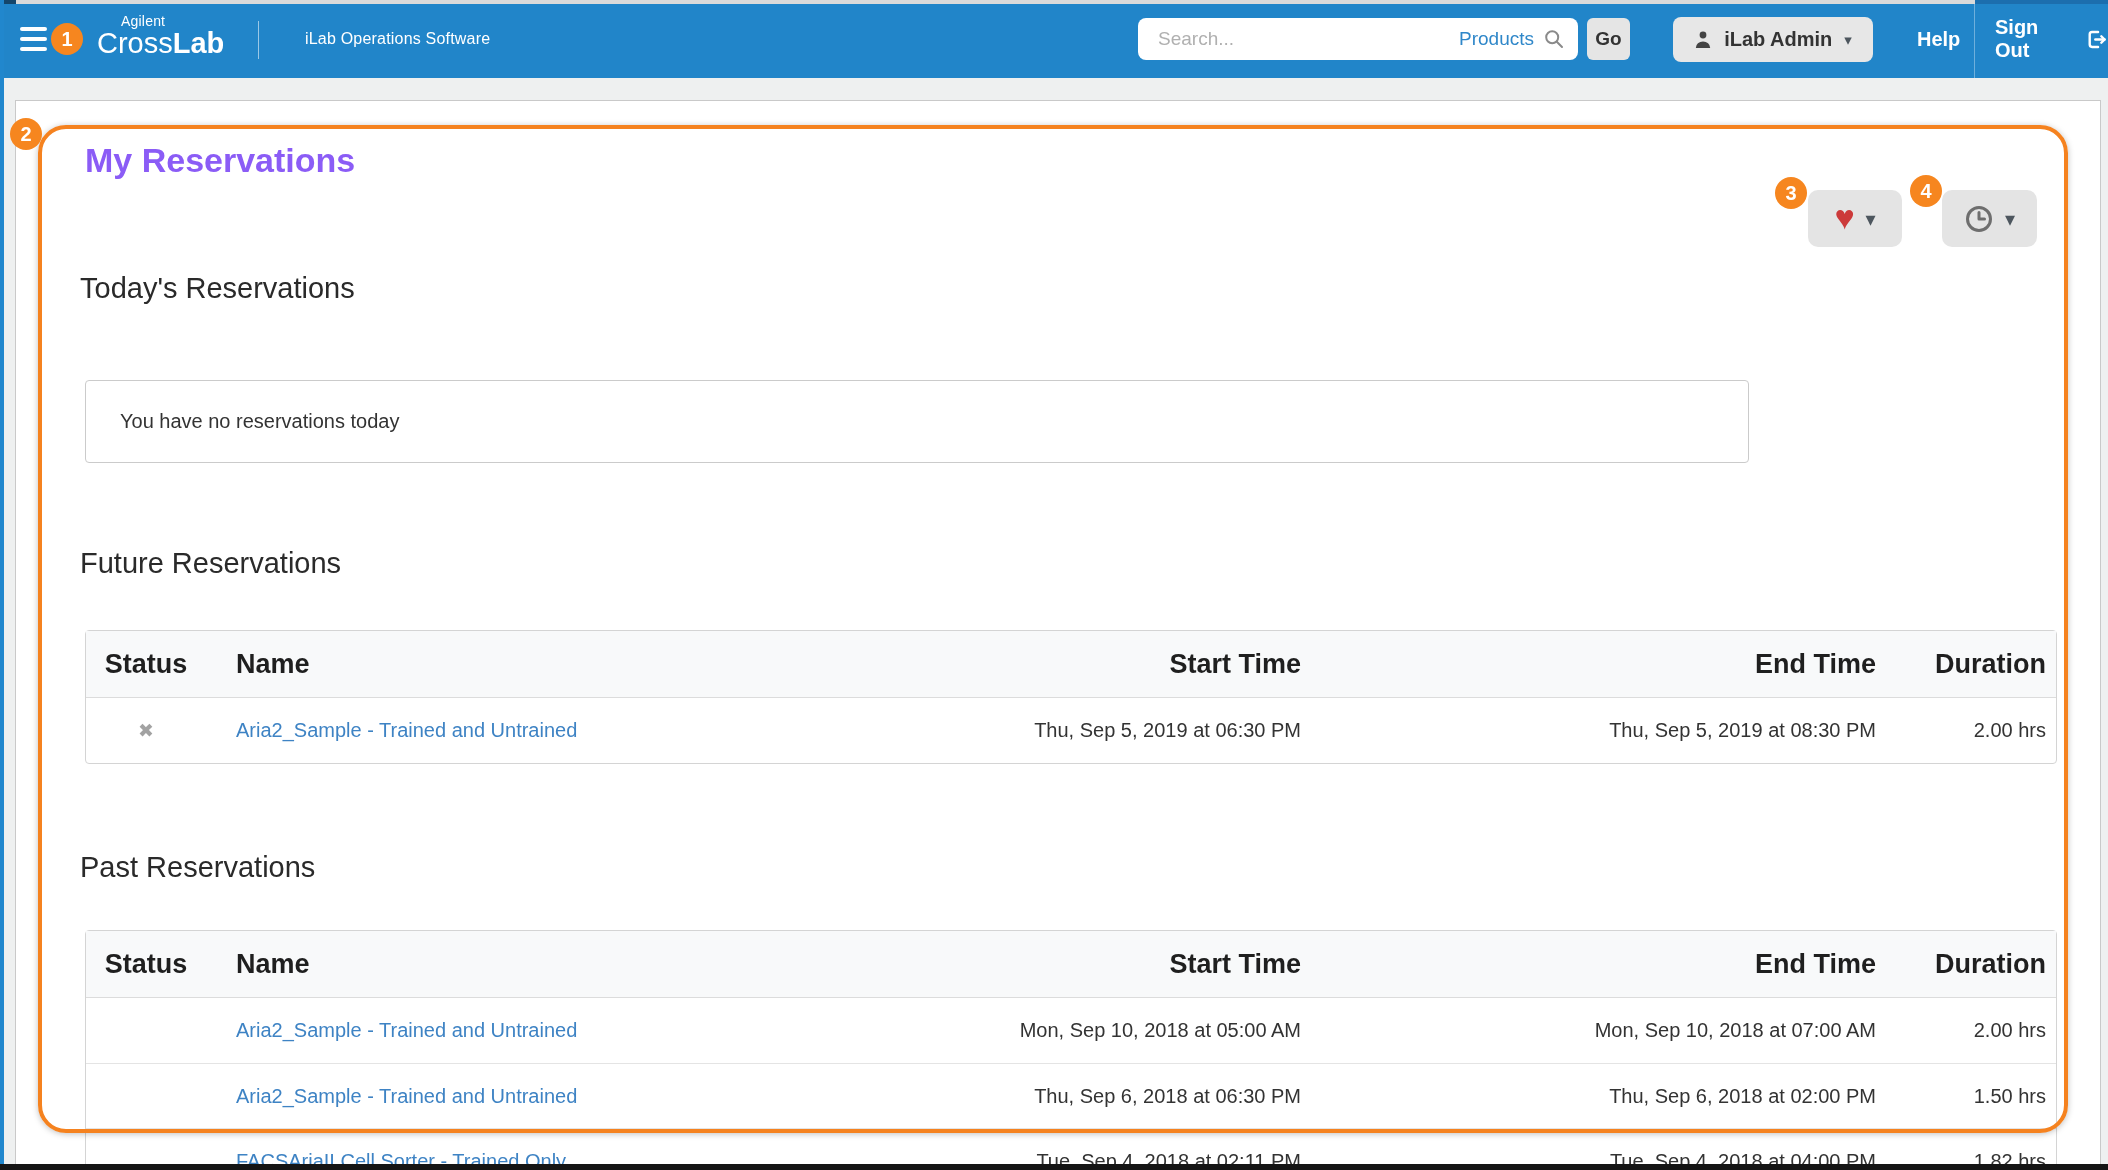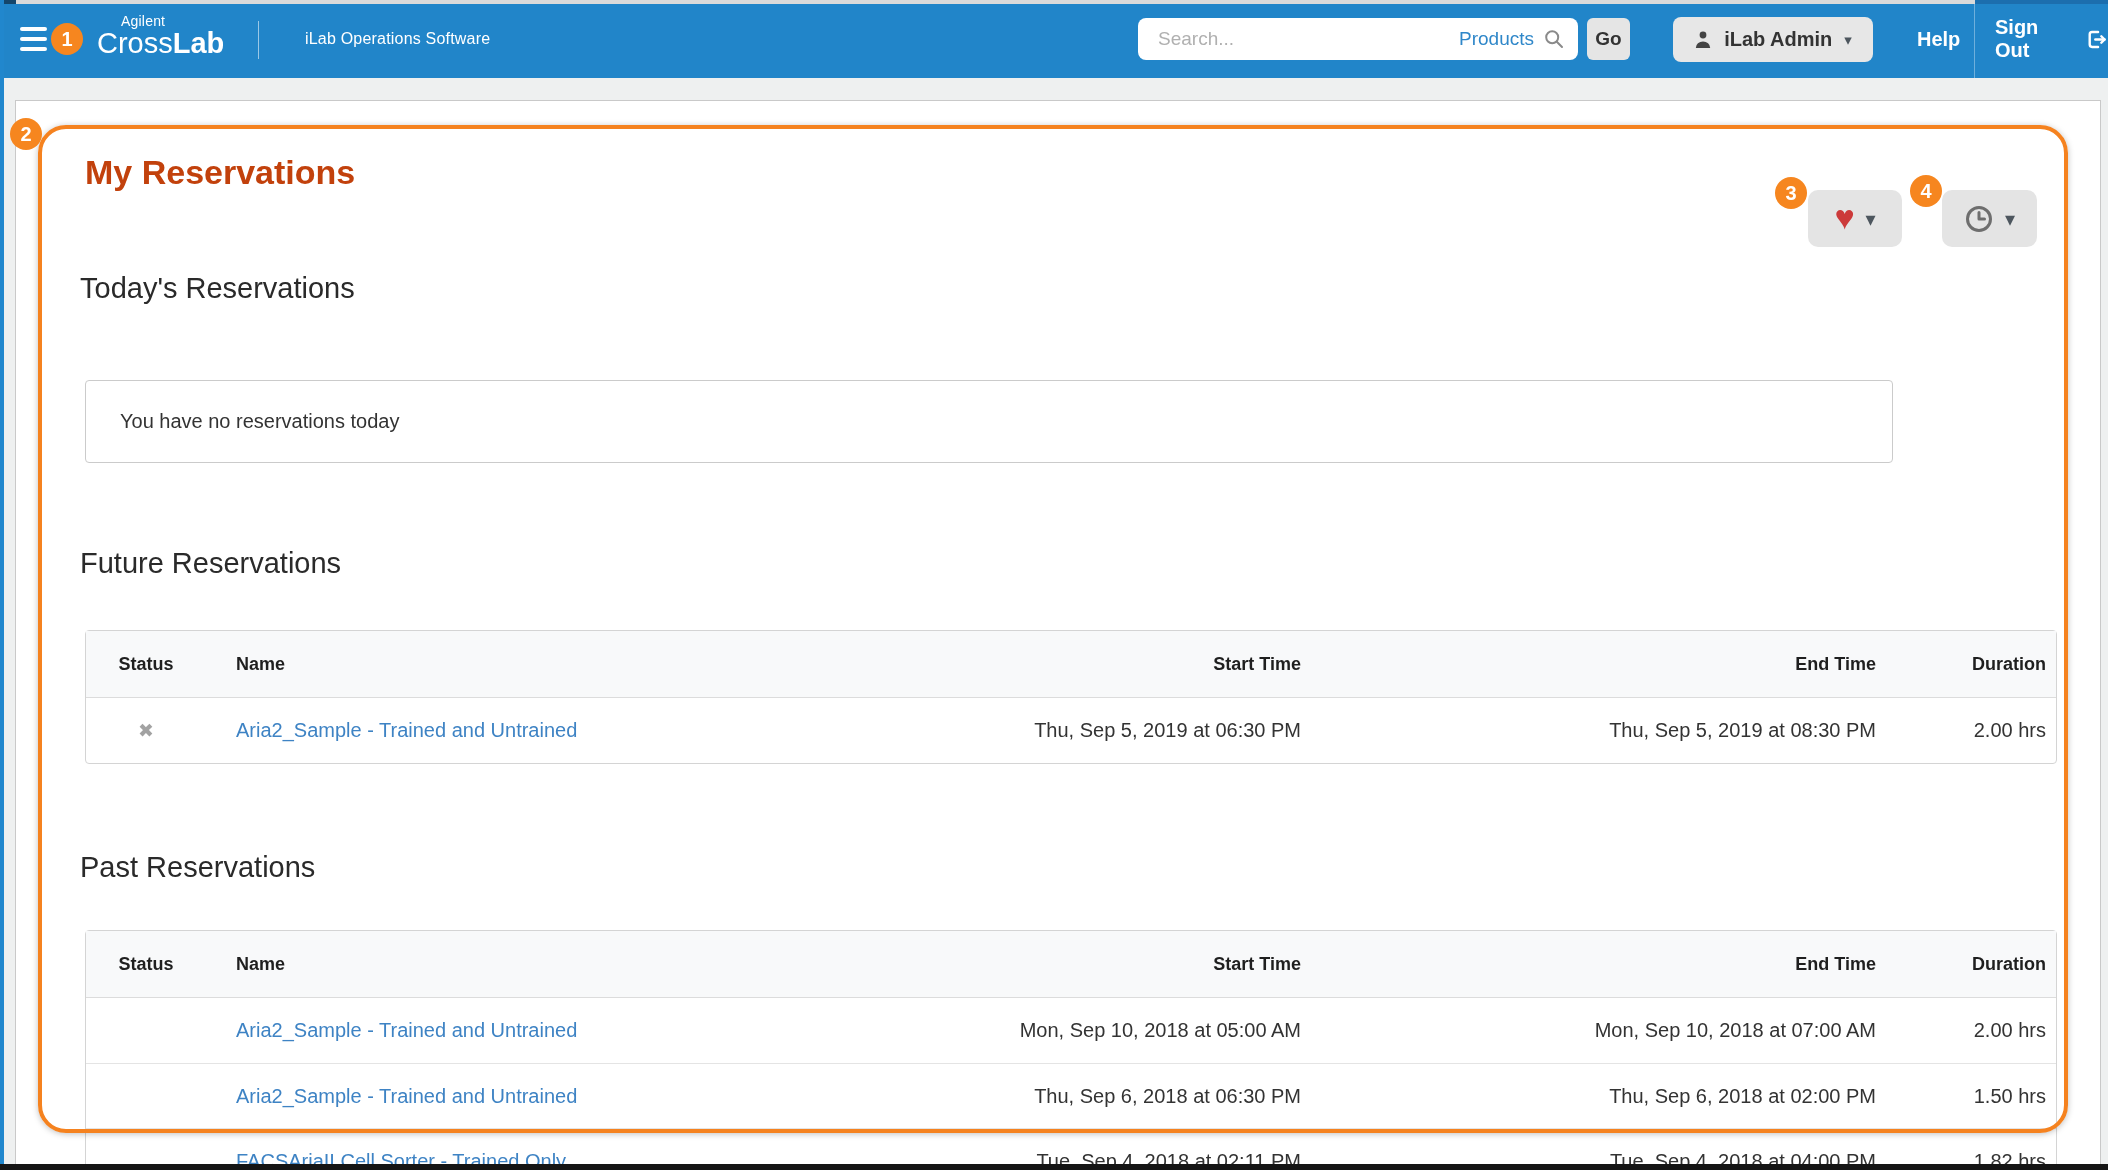--- a/index.html
+++ b/index.html
@@ -47,33 +47,33 @@
   .hdr-link { position:absolute; top:0; height:78px; display:flex; align-items:center; gap:10px; color:#fff; font-size:20px; font-weight:600; cursor:pointer; }
 
   
   .panel { position:absolute; left:15px; top:100px; width:2086px; height:1070px; background:#fff; border:1px solid #c9c9c9; border-bottom:none; }
 
   
   .annot-rect { position:absolute; left:38px; top:125px; width:2030px; height:1008px; border:4px solid #f5821f; border-radius:28px; box-shadow:0 1px 6px rgba(0,0,0,.25); pointer-events:none; z-index:40; }
   .badge { position:absolute; width:32px; height:32px; border-radius:50%; background:#f6861f; color:#fff; font-size:20px; font-weight:600; display:flex; align-items:center; justify-content:center; z-index:45; }
 
   
-  .page-title { position:absolute; left:85px; top:141px; font-size:34px; font-weight:600; color:#c2410c; z-index:10;margin-top:12px; }
+  .page-title { position:absolute; left:85px; top:141px; font-size:34px; font-weight:600; color:#8b5cf6; z-index:10; }
 
   .tool-btn { position:absolute; top:190px; height:57px; background:#e4e4e4; border-radius:10px; display:flex; align-items:center; justify-content:center; gap:11px; cursor:pointer; z-index:10; }
   .heart-glyph { color:#cc3a3a; font-size:34px; line-height:1; margin-top:-3px; }
   .clock-glyph svg { display:block; }
 
   .section-heading { position:absolute; left:80px; font-size:29px; font-weight:400; color:#2a2a2a; z-index:10;text-align:right; }
 
-  .empty-box { position:absolute; left:85px; top:380px; width:1808px; height:83px; border:1px solid #cbcbcb; border-radius:4px; background:#fff; display:flex; align-items:center; padding-left:34px; font-size:20px; color:#333; z-index:10; }
+  .empty-box { position:absolute; left:85px; top:380px; width:1664px; height:83px; border:1px solid #cbcbcb; border-radius:4px; background:#fff; display:flex; align-items:center; padding-left:34px; font-size:20px; color:#333; z-index:10; }
 
   .rtable { position:absolute; left:85px; width:1972px; border:1px solid #d4d4d4; border-radius:4px; background:#fff; z-index:10; }
   .trow { display:grid; grid-template-columns:150px 665px 400px 575px 182px; align-items:center; }
-  .thead { height:67px; background:#f8f9fa; border-bottom:1px solid #dcdcdc; font-weight:700; color:#1f1f1f; font-size:18px; }
+  .thead { height:67px; background:#f8f9fa; border-bottom:1px solid #dcdcdc; font-weight:700; color:#1f1f1f; font-size:27px; }
   .tbody-row { height:65px; font-size:20px; color:#333; }
   .tbody-row + .tbody-row { border-top:1px solid #e4e4e4; }
   .cell-status { text-align:center; padding-right:30px; }
   .cell-name { text-align:left; }
   .cell-right { text-align:right; }
   .cell-dur { text-align:right; padding-right:12px; }
   .status-x { color:#a2a2a2; font-size:19px; cursor:pointer; }
   .res-link { color:#3e83c4; text-decoration:none; cursor:pointer; }
 
   .icon-svg { display:block; }

